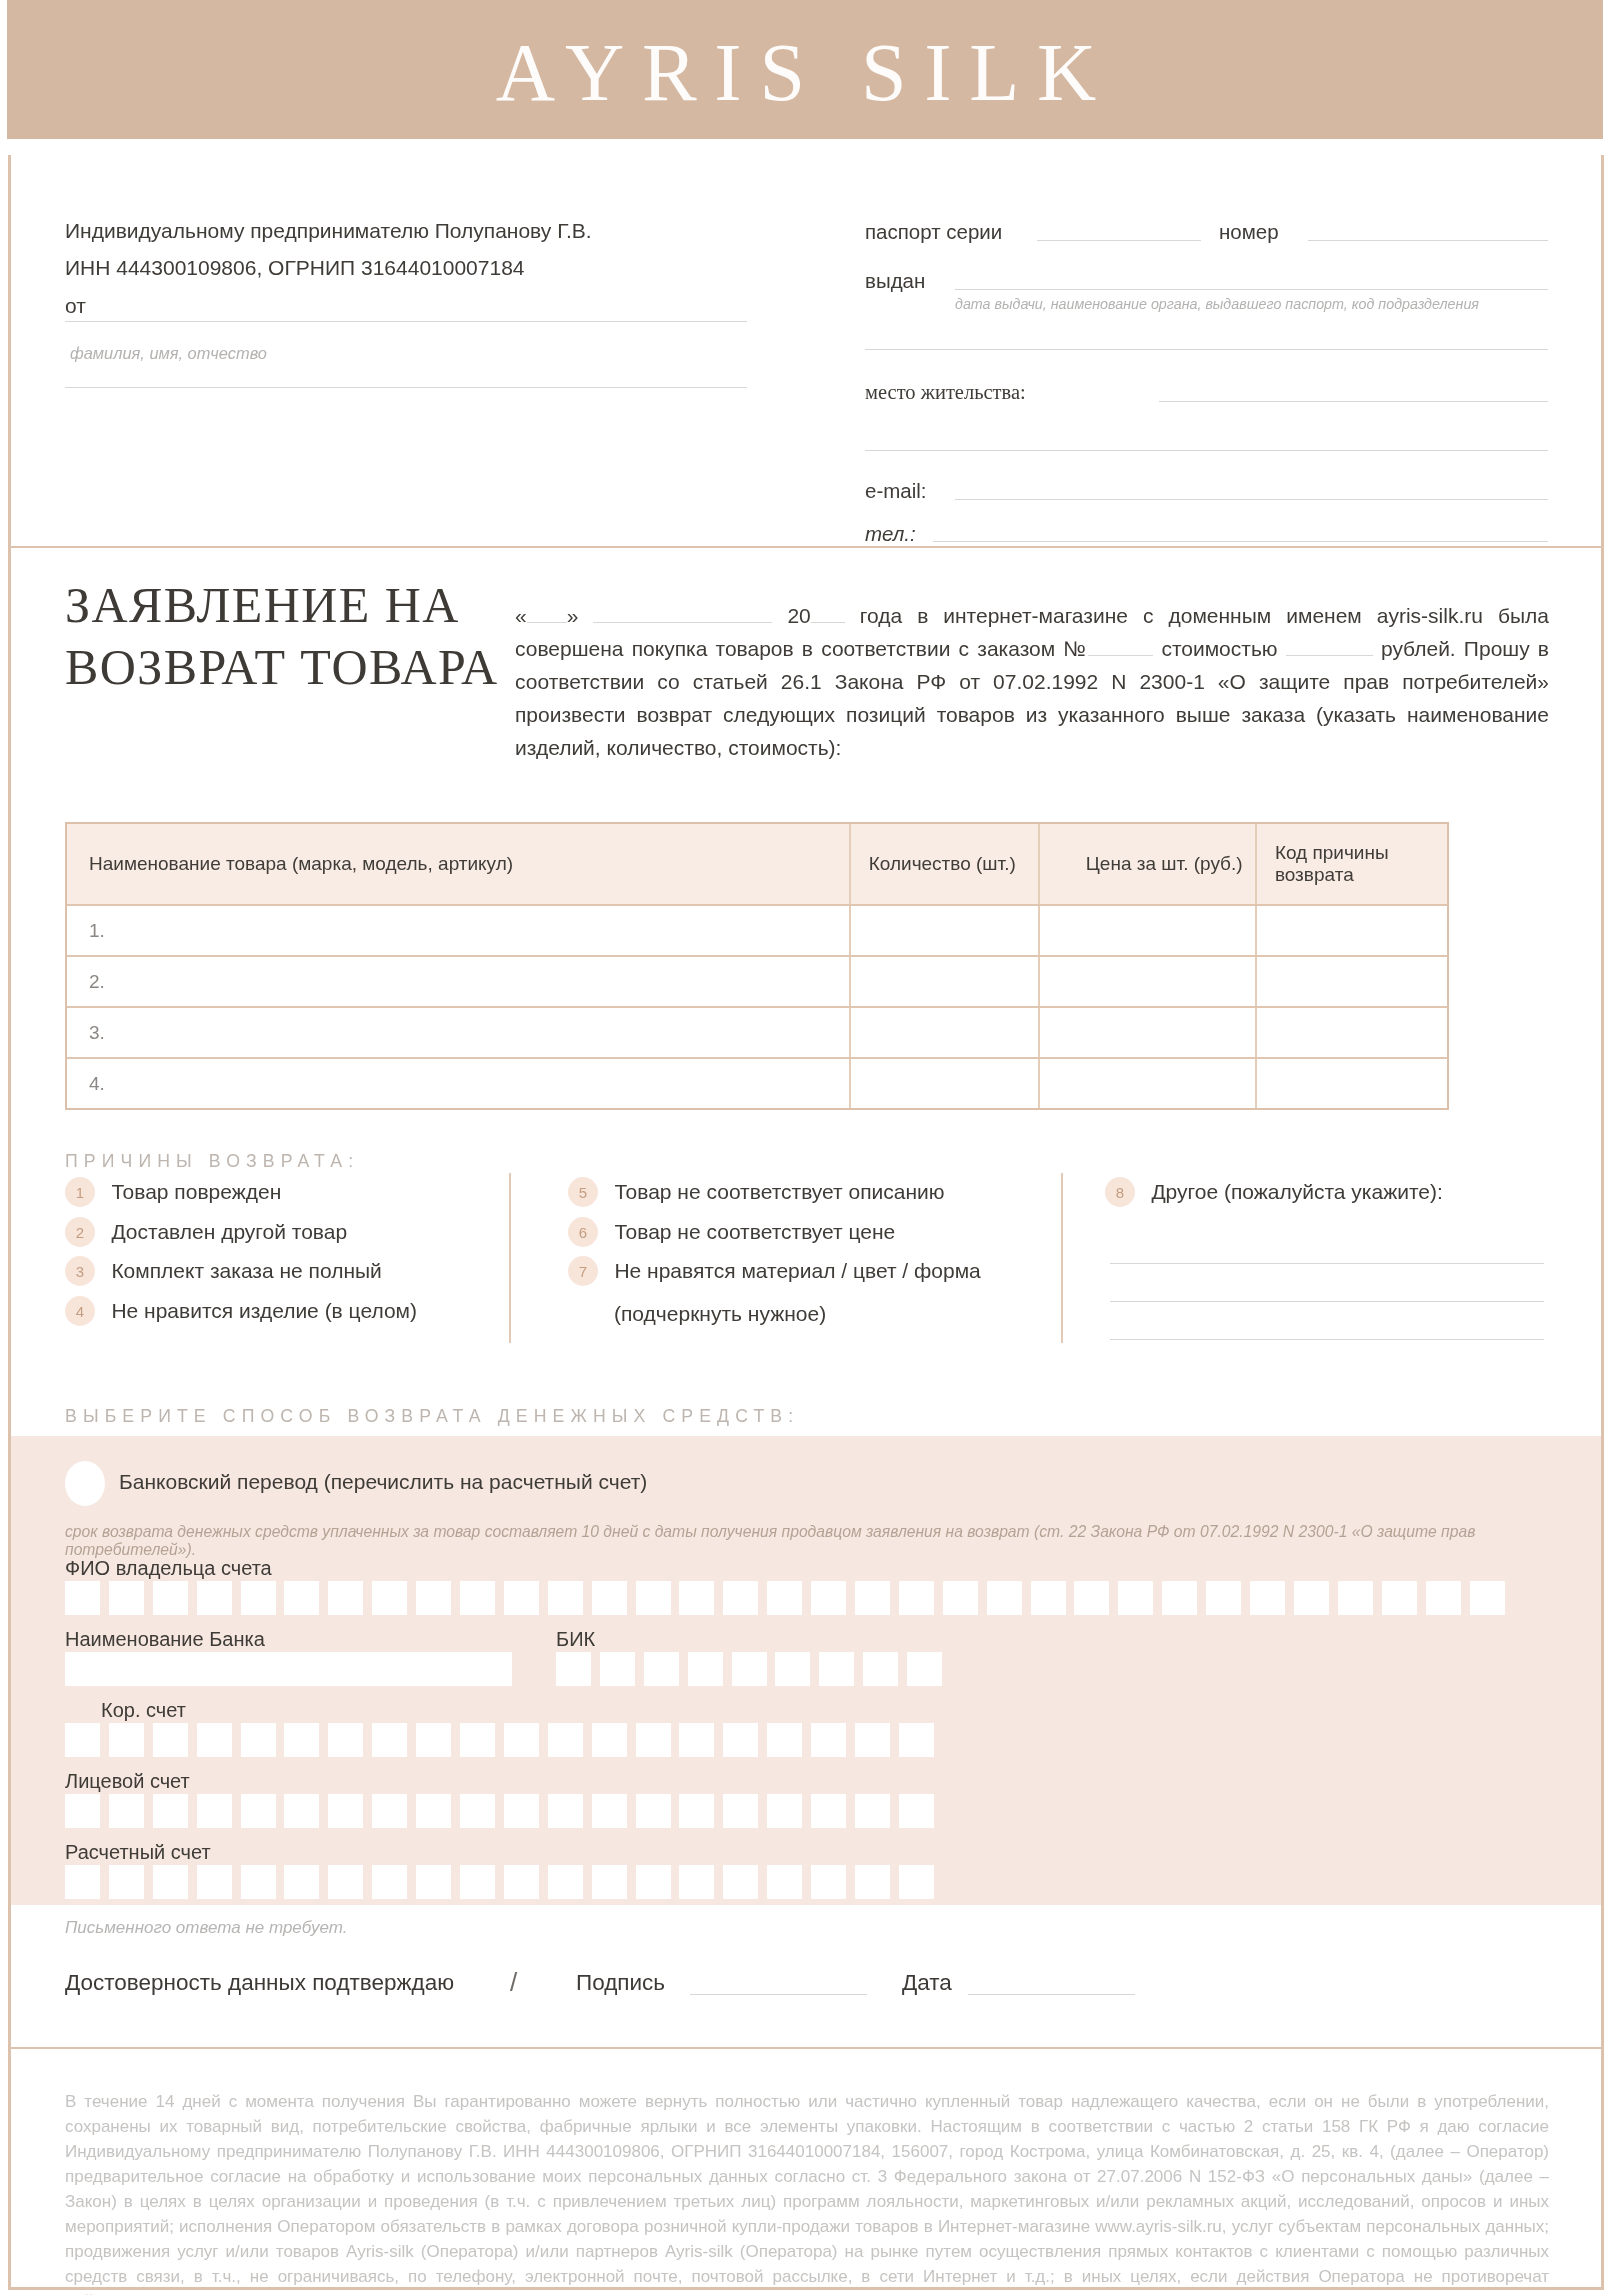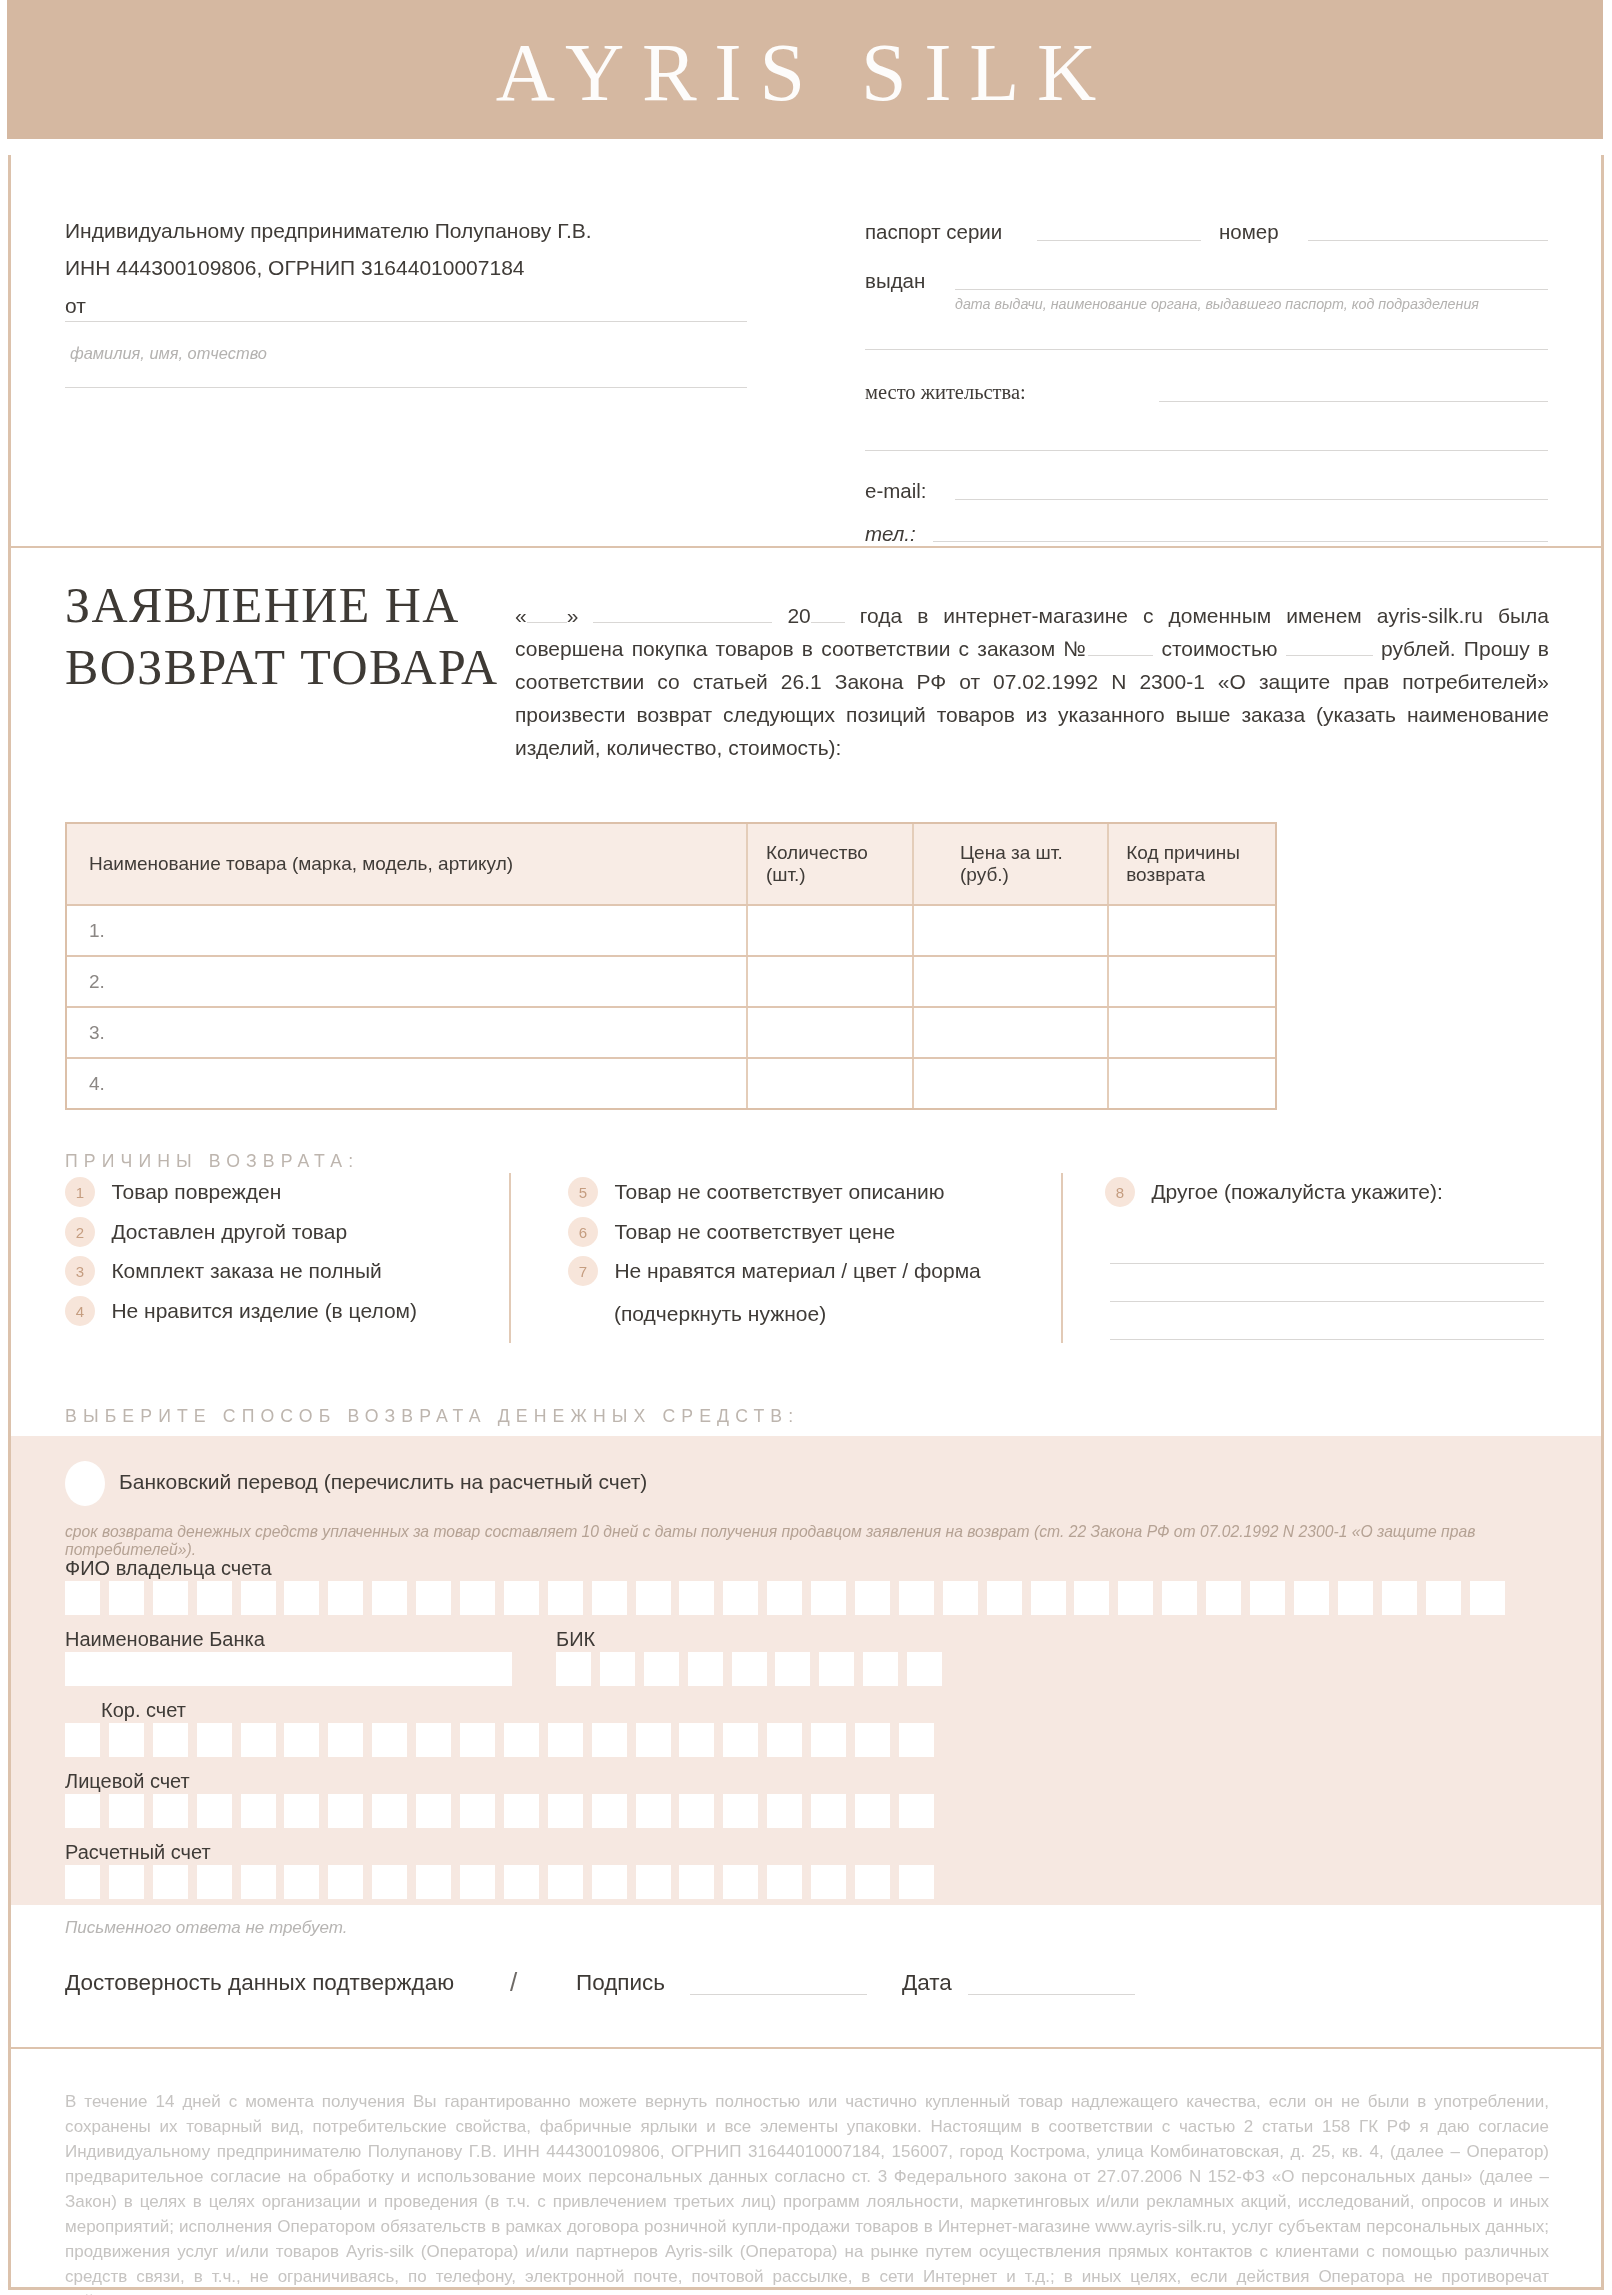--- a/index.html
+++ b/index.html
@@ -18,21 +18,21 @@
   .t{position:absolute;font-size:20.5px;color:#3f3b37;line-height:1.35;}
   .hint{position:absolute;font-style:italic;color:#b4b2b0;}
   .uline{position:absolute;border-bottom:1.4px solid #d9d7d5;}
   .blank{display:inline-block;border-bottom:1.4px solid #d9d7d5;height:20.5px;vertical-align:baseline;}
   
   .title{position:absolute;left:65px;font-family:"Liberation Serif", serif;
          font-size:50px;letter-spacing:1.4px;color:#3e3a35;}
   .para{position:absolute;left:515px;top:578px;width:1034px;font-size:21px;line-height:33px;
         text-align:justify;color:#3f3b37;}
   
-  .rtable{position:absolute;left:65px;top:822px;width:1212px;border:2px solid #dcc0a9;box-sizing:border-box;}
+  .rtable{position:absolute;left:65px;top:822px;width:1384px;border:2px solid #dcc0a9;box-sizing:border-box;}
   .trow{display:flex;}
   .thead{background:#f8ece5;}
   .cell{box-sizing:border-box;border-right:2px solid #e4cdb9;display:flex;align-items:center;font-size:19px;}
   .cell:last-child{border-right:none;}
   .c1{width:860px;padding-left:22px;}
   .c2{width:206px;padding-left:17.7px;}
   .c3{width:206px;padding-left:17.7px;margin-left:28px;}
   .c4{width:207px;padding-left:17.7px;}
   .thead .cell{height:80px;color:#403c38;}
   .tbody-row{border-top:2px solid #e0c6b1;}

